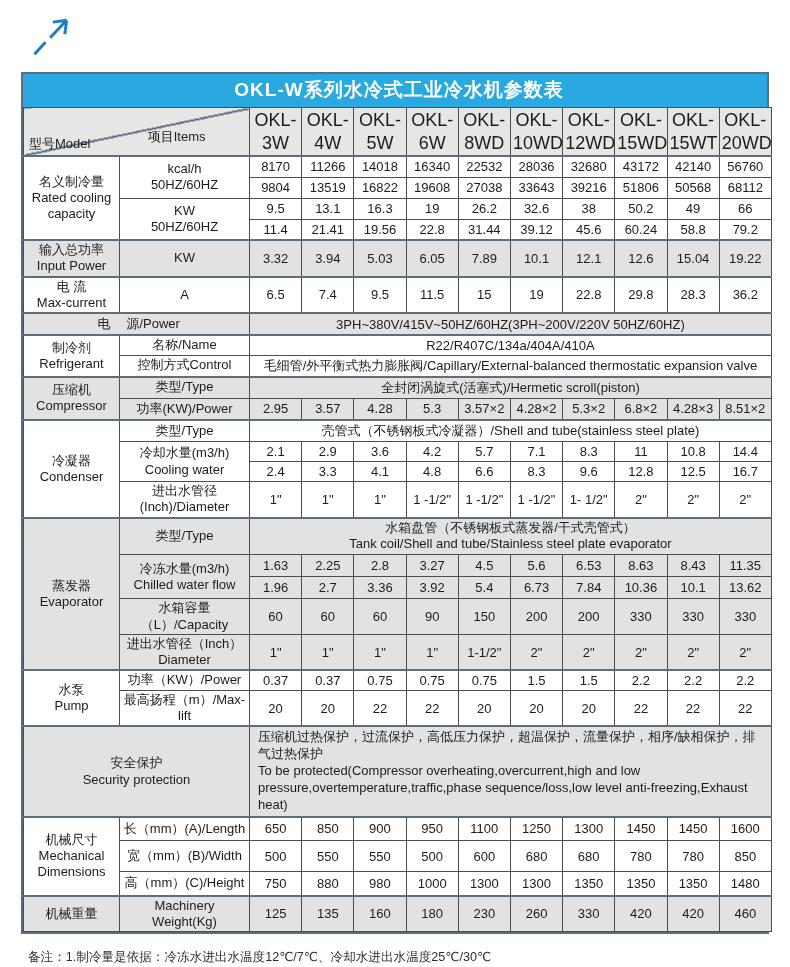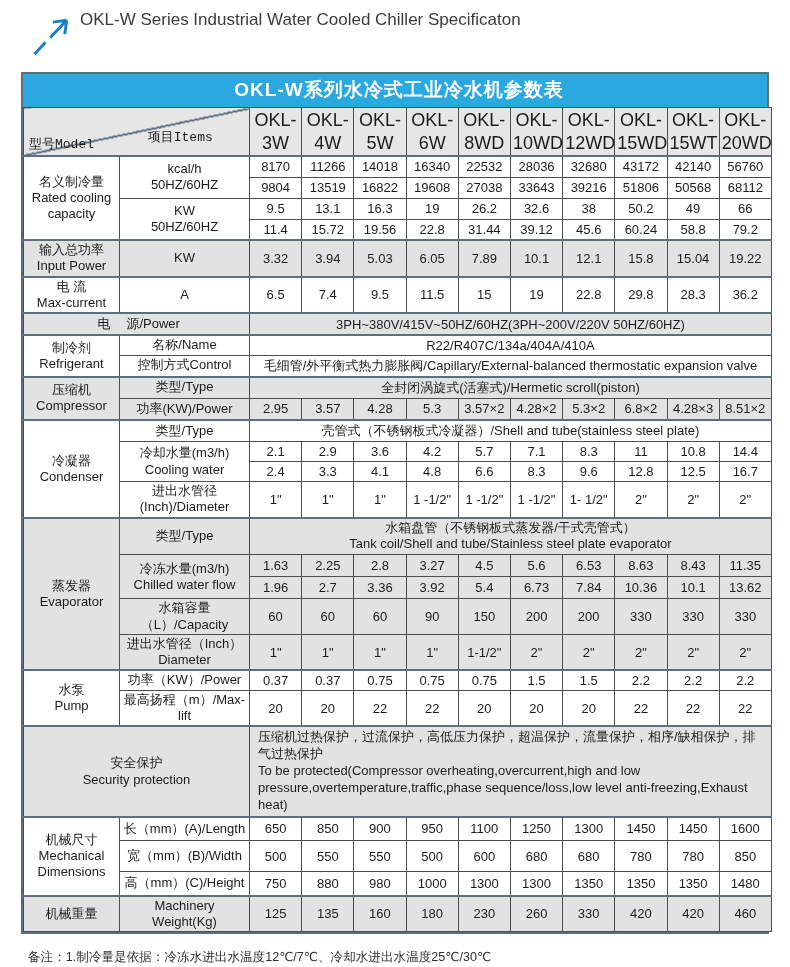--- a/index.html
+++ b/index.html
@@ -37,21 +37,20 @@
   tr.h31 { height: 31px; } tr.h32 { height: 32px; } tr.h34 { height: 34px; }
   tr.h52 { height: 52px; }
 
   
   td.diag {
     position: relative; height: 28px;
     background: linear-gradient(to bottom right,
       #e6e6e6 calc(50% - 1px), #5d6e80 calc(50% - 1px),
       #5d6e80 calc(50% + 1px), #e6e6e6 calc(50% + 1px));
     padding: 0;
-    font-family: Liberation Mono, monospace;
   }
   .diag-model { position: absolute; left: 5px; bottom: 2px; font-size: 13px; }
   .diag-items { position: absolute; left: 55%; top: 42%; font-size: 13px; }
   td.model-h { background:#e6e6e6; white-space: pre-line; line-height:1.25; font-size:18px; }
 
   .power-label { display: flex; width: 100%; }
   .power-label .l1 { width: 40%; text-align: right; padding-right: 4px; }
   .power-label .l2 { text-align: left; padding-left: 12px; }
 
   td.left-val { text-align: left; padding: 2px 8px; line-height: 1.3; }
@@ -63,21 +62,20 @@
   .notes-zh { margin-left: 14px; }
 </style>
 </head>
 <body>
 
 <div class="page-header">
   <svg class="logo" viewBox="0 0 50 54">
     <path d="M7 48 L19 35 M24 30 L42 11 M42 11 L27 13 M42 11 L40 26" stroke="#1b7fc4" stroke-width="3.2" fill="none" stroke-linecap="butt"></path>
   </svg>
   <div class="titles">
-    <div class="title-en">OKL-W Series Industrial Water Cooled Chiller Specificaton</div>
   </div>
 </div>
 
 <div class="table-wrap">
   <div class="table-title">OKL-W系列水冷式工业冷水机参数表</div>
   <table>
     <colgroup>
       <col style="width:96px">
         <col style="width:130px">
       <col span="10" style="width:52.2px">
@@ -152,21 +150,21 @@
           <td class="val">19</td>
           <td class="val">26.2</td>
           <td class="val">32.6</td>
           <td class="val">38</td>
           <td class="val">50.2</td>
           <td class="val">49</td>
           <td class="val">66</td>
         </tr>
     <tr class="h21">
           <td class="val">11.4</td>
-          <td class="val">15.72</td>
+          <td class="val">21.41</td>
           <td class="val">19.56</td>
           <td class="val">22.8</td>
           <td class="val">31.44</td>
           <td class="val">39.12</td>
           <td class="val">45.6</td>
           <td class="val">60.24</td>
           <td class="val">58.8</td>
           <td class="val">79.2</td>
         </tr>
 
@@ -175,21 +173,21 @@
 Input Power</td>
       <td class="item gray">KW</td>
 
     <td class="val gray">3.32</td>
           <td class="val gray">3.94</td>
           <td class="val gray">5.03</td>
           <td class="val gray">6.05</td>
           <td class="val gray">7.89</td>
           <td class="val gray">10.1</td>
           <td class="val gray">12.1</td>
-          <td class="val gray">15.8</td>
+          <td class="val gray">12.6</td>
           <td class="val gray">15.04</td>
           <td class="val gray">19.22</td>
         </tr>
 
     <tr class="grp h32">
       <td class="cat">电 流
 Max-current</td>
       <td class="item">A</td>
 
     <td class="val">6.5</td>

